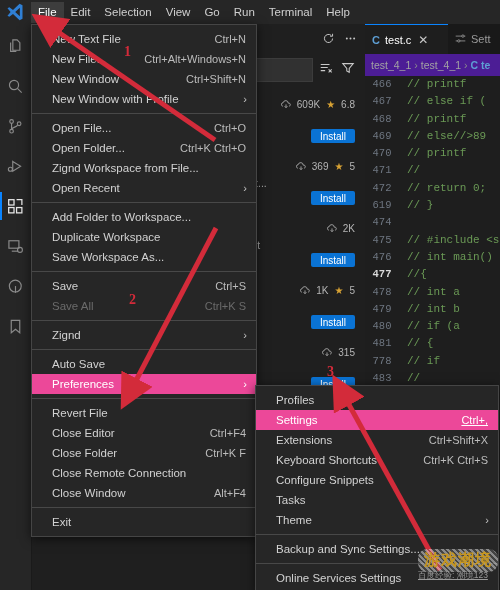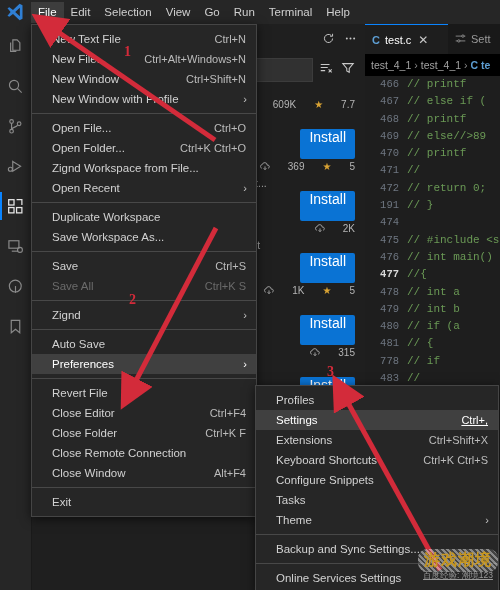--- a/index.html
+++ b/index.html
@@ -109,36 +109,36 @@
     background: #3a3a3a;
   }
   .ext-name {
     position: absolute; left: 50px; top: 7px;
     font-size: 11.5px; color: #e3e3e3; font-weight: bold;
     white-space: nowrap; overflow: hidden;
   }
   .ext-meta {
     position: absolute; right: 10px; top: 7px;
     font-size: 10px; color: #b5b5b5;
-    display: flex; align-items: center; gap: 18px;
+    display: flex; align-items: center; gap: 6px;
     white-space: nowrap;
   }
   .ext-desc {
     position: absolute; left: 50px; top: 23px; right: 8px;
     font-size: 10.5px; color: #a8a8a8;
     white-space: nowrap; overflow: hidden; text-overflow: ellipsis;
   }
   .ext-pub {
     position: absolute; left: 50px; top: 41px;
     font-size: 10.5px; color: #9d9d9d;
   }
   .install-btn {
     position: absolute; right: 10px; top: 37px;
     background: #0a73d4; color: #ffffff;
-    font-size: 14px; padding: 2px 9px 16px 9px;
+    font-size: 10px; padding: 2px 9px 0 9px;
     border-radius: 2px; line-height: 12px;
   }
   .star { color: #d9a334; font-size: 10px; }
 
   
   .editor {
     position: absolute; left: 365px; top: 24px;
     width: 135px; height: 566px;
     background: #1e1e1e;
     overflow: hidden;
@@ -157,33 +157,33 @@
   }
   .tab.inactive {
     left: 83px; width: 70px;
     background: #191919; color: #9a9a9a;
   }
   .tab .cfile { color: #5e9fd4; font-weight: bold; font-size: 11px; }
   .tab .close { margin-left: 2px; color: #c8c8c8; font-size: 12px; }
   .breadcrumb {
     position: relative; height: 22px; line-height: 22px;
     font-size: 10.5px; color: #a3a3a3; padding-left: 6px;
-    white-space: nowrap; background: #000000;
+    white-space: nowrap; background: #4c1d95;
   }
   .breadcrumb .sep { color: #8c8c8c; padding: 0 3px; }
   .breadcrumb .cls { color: #5e9fd4; font-weight: bold; }
   .code {
     position: absolute; left: 0; top: 52px; width: 135px; bottom: 0;
     font-family: "Liberation Mono", monospace;
     font-size: 11px; line-height: 17.3px;
     white-space: nowrap; overflow: hidden;
   }
   .cline { position: relative; height: 17.3px; }
   .cline .ln {
-    position: absolute; left: 0; width: 34px; text-align: right;
+    position: absolute; left: 0; width: 34px; text-align: center;
     color: #6e7681; font-size: 10.5px;
   }
   .cline.cur .ln { color: #dadada; font-weight: bold; }
   .cline .src {
     position: absolute; left: 42px;
     color: #6a9955;
   }
 
   
   .menu {
@@ -195,21 +195,21 @@
     z-index: 20;
   }
   #file-menu { left: 31px; top: 24px; width: 224px; }
   #pref-menu { left: 255px; top: 385px; width: 242px; }
   .mi {
     position: relative; height: 20px; line-height: 20px;
     padding: 0 8px 0 20px;
     font-size: 11.5px; color: #d2d2d2;
     white-space: nowrap;
   }
-  .mi.sel { background: #404040; color: #ffffff; }
+  .mi.sel { background: #ec4899; color: #ffffff; }
   .mi.disabled { color: #6b6b6b; }
   .mi .accel {
     position: absolute; right: 10px; top: 0;
     font-size: 11px; color: #bcbcbc;
   }
   .mi.sel .accel { color: #ffffff; text-decoration: underline; }
   .mi.disabled .accel { color: #6b6b6b; }
   .mi .chev {
     position: absolute; right: 9px; top: 0;
     font-size: 11px; color: #c2c2c2;
@@ -223,21 +223,21 @@
   .anno { position: absolute; z-index: 40; pointer-events: none; }
   .anno-num {
     position: absolute; z-index: 41;
     color: #d32b3a; font-size: 14px; font-weight: bold;
     font-family: "Liberation Serif", serif;
   }
 
   
   .watermark {
     position: absolute; right: 2px; bottom: 8px;
-    z-index: 45; text-align: center;
+    z-index: 45; text-align: left;
   }
   .wm-main {
     display: inline-block;
     font-size: 16px; font-weight: bold;
     color: #c8971f; letter-spacing: 1px;
     background: repeating-linear-gradient(45deg,
        rgba(220,220,220,.55) 0 2px, rgba(120,120,120,.35) 2px 4px);
     padding: 1px 6px; border-radius: 9px;
   }
   .wm-sub {
@@ -293,21 +293,21 @@
       <div class="ext-item">
         <div class="ext-icon" style="background:linear-gradient(135deg,#4a3a6a,#6b4f8f);"></div>
         <div class="ext-name">Auto Rename Tag</div>
         <div class="ext-meta">
           <svg width="10" height="10" viewBox="0 0 16 16" fill="none" stroke="#b5b5b5" stroke-width="1.3">
               <path d="M3 10a3 3 0 0 1 .6-5.9A4 4 0 0 1 11.5 5 2.6 2.6 0 0 1 13 10"></path>
               <path d="M8 7v5M5.8 10L8 12.3 10.2 10"></path>
             </svg>
           <span>609K</span>
           <span class="star">★</span>
-          <span>7.7</span>
+          <span>6.8</span>
         </div>
         <div class="ext-desc">Auto rename paired HTML/XML tag</div>
         <div class="ext-pub">Jun Han</div>
         <div class="install-btn">Install</div>
       </div>
 
       <div class="ext-item">
         <div class="ext-icon" style="background:linear-gradient(135deg,#1f4f6b,#2c7ea8);"></div>
         <div class="ext-name">HTML CSS Class Completion</div>
         <div class="ext-meta">
@@ -433,21 +433,21 @@
         </div>
       <div class="cline">
           <span class="ln">471</span>
           <span class="src">//</span>
         </div>
       <div class="cline">
           <span class="ln">472</span>
           <span class="src">//  return 0;</span>
         </div>
       <div class="cline">
-          <span class="ln">191</span>
+          <span class="ln">619</span>
           <span class="src">// }</span>
         </div>
       <div class="cline">
           <span class="ln">474</span>
           <span class="src"></span>
         </div>
       <div class="cline">
           <span class="ln">475</span>
           <span class="src">// #include &lt;s</span>
         </div>
@@ -578,20 +578,21 @@
     <div class="mi"><span>New Text File</span><span class="accel">Ctrl+N</span></div>
     <div class="mi"><span>New File...</span><span class="accel">Ctrl+Alt+Windows+N</span></div>
     <div class="mi"><span>New Window</span><span class="accel">Ctrl+Shift+N</span></div>
     <div class="mi"><span>New Window with Profile</span><span class="chev">›</span></div>
     <div class="msep"></div>
     <div class="mi"><span>Open File...</span><span class="accel">Ctrl+O</span></div>
     <div class="mi"><span>Open Folder...</span><span class="accel">Ctrl+K Ctrl+O</span></div>
     <div class="mi"><span>Zignd Workspace from File...</span></div>
     <div class="mi"><span>Open Recent</span><span class="chev">›</span></div>
     <div class="msep"></div>
+    <div class="mi"><span>Add Folder to Workspace...</span></div>
     <div class="mi"><span>Duplicate Workspace</span></div>
     <div class="mi"><span>Save Workspace As...</span></div>
     <div class="msep"></div>
     <div class="mi"><span>Save</span><span class="accel">Ctrl+S</span></div>
     <div class="mi disabled"><span>Save All</span><span class="accel">Ctrl+K S</span></div>
     <div class="msep"></div>
     <div class="mi"><span>Zignd</span><span class="chev">›</span></div>
     <div class="msep"></div>
     <div class="mi"><span>Auto Save</span></div>
     <div class="mi sel"><span>Preferences</span><span class="chev">›</span></div>

